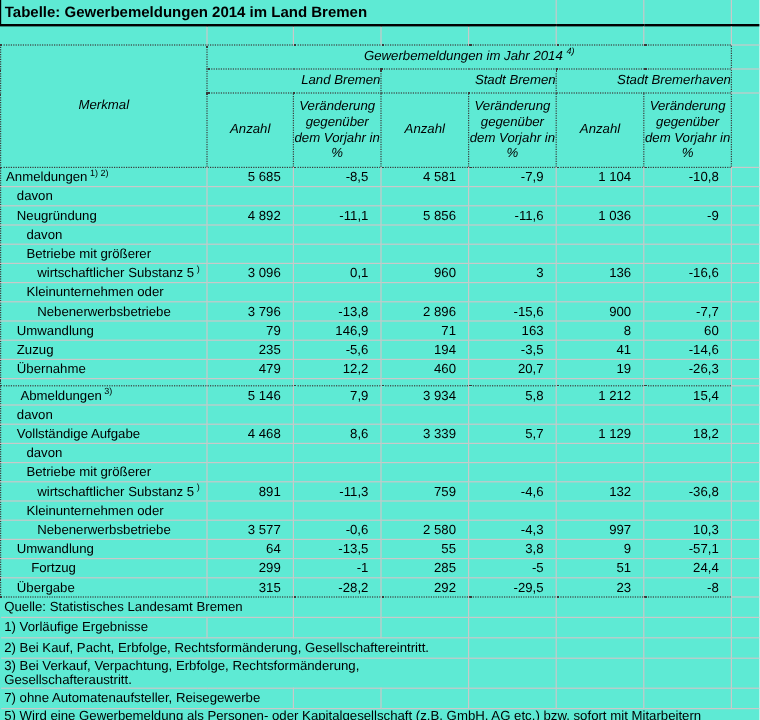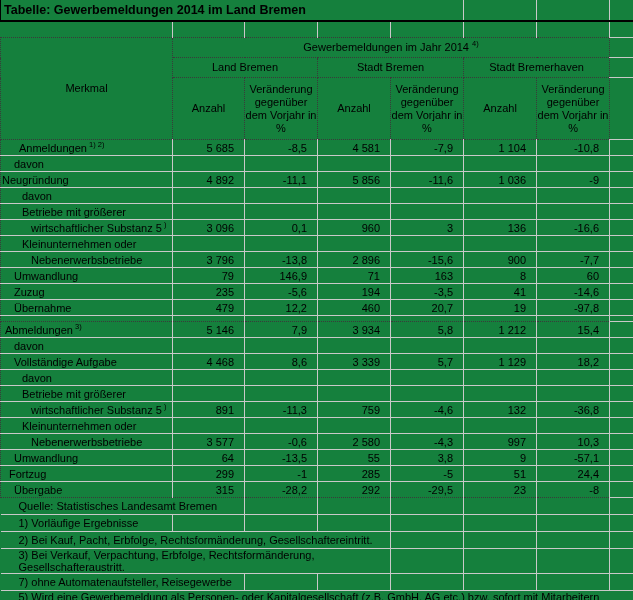--- a/index.html
+++ b/index.html
@@ -1,48 +1,48 @@
 <!DOCTYPE html>
 <html><head>
 <meta charset="utf-8">
 <style>
   html,body{margin:0;padding:0;background:#fff;}
   #sheet{
     position:relative;width:633px;height:600px;overflow:hidden;
-    background:#15803d;color:#000;
+    background:#5eead4;color:#000;
     font-family:"Liberation Sans","DejaVu Sans",sans-serif;
   }
   table{border-collapse:collapse;table-layout:fixed;width:633px;}
   td{padding:0;font-size:11px;color:#000;overflow:hidden;white-space:nowrap;vertical-align:middle;}
   
   tr.r-title td{height:20px;}
   tr.r-empty td{height:15px;}
   tr.r-h1 td{height:19px;}
-  tr.r-h2 td{height:19px;}
+  tr.r-h2 td{height:19px;text-align:right;}
   tr.r-h3 td{height:61px;}
   tr.data td{height:15px;}
   tr.spacer td{height:5px;}
   tr.fn td{height:15px;}
   tr.fn-tall td{height:22px;vertical-align:top;}
   
   .blk-b{border-bottom:2px solid #000;}
   .dot-t{border-top:1px dotted #3a3a3a;}
   .dot-b{border-bottom:1px dotted #3a3a3a;}
   .dot-l{border-left:1px dotted #3a3a3a;}
-  .dot-r{border-right:1px dotted #3a3a3a;}
+  .dot-r{border-right:1px dotted #3a3a3a;font-style:italic;}
   .g-r{border-right:1px solid #c9c9c9;}
   .g-b{border-bottom:1px solid #c9c9c9;}
   .g-l{border-left:1px solid #c9c9c9;}
   .sol-l{border-left:1px solid #000;}
   
   .title-cell{font-weight:bold;font-size:12.5px;padding-left:3px;}
   .hc{text-align:center;vertical-align:middle;white-space:normal;line-height:13px;}
   .num{text-align:right;padding-right:10px;}
   .lbl{padding-left:4px;}
-  .fn-txt{padding-left:18px;white-space:normal;line-height:11.5px;padding-top:1px;}
+  .fn-txt{padding-left:3px;white-space:normal;line-height:11.5px;padding-top:1px;}
   sup{font-size:7.5px;vertical-align:super;line-height:0;}
 </style>
 </head>
 <body>
 
 <div id="sheet">
   <table>
     <colgroup>
       <col style="width:172px">
         <col style="width:72px">
@@ -92,41 +92,41 @@
       <td class="hc dot-r dot-b">Anzahl</td>
       <td class="hc dot-r dot-b">Veränderung gegenüber dem Vorjahr in %</td>
       <td class="hc dot-r dot-b">Anzahl</td>
       <td class="hc dot-r dot-b">Veränderung gegenüber dem Vorjahr in %</td>
       <td class="g-b"></td>
     </tr>
 
     </tbody>
       <tbody id="data-body">
         <tr class="data">
-          <td class="lbl dot-l g-r g-b" style="padding-left: 18px;">Anmeldungen<sup> 1) 2)</sup></td>
+          <td class="lbl dot-l g-r g-b" style="padding-left: 4px;">Anmeldungen<sup> 1) 2)</sup></td>
           <td class="num g-r g-b">5 685</td>
           <td class="num g-r g-b">-8,5</td>
           <td class="num g-r g-b">4 581</td>
           <td class="num g-r g-b">-7,9</td>
           <td class="num g-r g-b">1 104</td>
           <td class="num g-r g-b">-10,8</td>
           <td class="g-b"></td>
         </tr>
         <tr class="data">
           <td class="lbl dot-l g-r g-b" style="padding-left: 13px;">davon</td>
           <td class="num g-r g-b"></td>
           <td class="num g-r g-b"></td>
           <td class="num g-r g-b"></td>
           <td class="num g-r g-b"></td>
           <td class="num g-r g-b"></td>
           <td class="num g-r g-b"></td>
           <td class="g-b"></td>
         </tr>
         <tr class="data">
-          <td class="lbl dot-l g-r g-b" style="padding-left: 1px; margin-left: 20px;">Neugründung</td>
+          <td class="lbl dot-l g-r g-b" style="padding-left: 13px; margin-left: 20px;">Neugründung</td>
           <td class="num g-r g-b">4 892</td>
           <td class="num g-r g-b">-11,1</td>
           <td class="num g-r g-b">5 856</td>
           <td class="num g-r g-b">-11,6</td>
           <td class="num g-r g-b">1 036</td>
           <td class="num g-r g-b">-9</td>
           <td class="g-b"></td>
         </tr>
         <tr class="data">
           <td class="lbl dot-l g-r g-b" style="padding-left: 21px;">davon</td>
@@ -198,35 +198,35 @@
           <td class="num g-r g-b">-14,6</td>
           <td class="g-b"></td>
         </tr>
         <tr class="data">
           <td class="lbl dot-l g-r g-b" style="padding-left: 13px;">Übernahme</td>
           <td class="num g-r g-b">479</td>
           <td class="num g-r g-b">12,2</td>
           <td class="num g-r g-b">460</td>
           <td class="num g-r g-b">20,7</td>
           <td class="num g-r g-b">19</td>
-          <td class="num g-r g-b">-97,8</td>
+          <td class="num g-r g-b">-26,3</td>
           <td class="g-b"></td>
         </tr>
         <tr class="spacer">
           <td class="dot-l g-r dot-b"></td>
           <td class="g-r dot-b"></td>
           <td class="g-r dot-b"></td>
           <td class="g-r dot-b"></td>
           <td class="g-r dot-b"></td>
           <td class="g-r dot-b"></td>
           <td class="g-r dot-b"></td>
           <td class="g-b"></td>
         </tr>
         <tr class="data">
-          <td class="lbl dot-l g-r g-b" style="padding-left: 4px;">Abmeldungen<sup> 3)</sup></td>
+          <td class="lbl dot-l g-r g-b" style="padding-left: 16px;">Abmeldungen<sup> 3)</sup></td>
           <td class="num g-r g-b">5 146</td>
           <td class="num g-r g-b">7,9</td>
           <td class="num g-r g-b">3 934</td>
           <td class="num g-r g-b">5,8</td>
           <td class="num g-r g-b">1 212</td>
           <td class="num g-r g-b">15,4</td>
           <td class="g-b"></td>
         </tr>
         <tr class="data">
           <td class="lbl dot-l g-r g-b" style="padding-left: 13px;">davon</td>
@@ -302,21 +302,21 @@
           <td class="lbl dot-l g-r g-b" style="padding-left: 13px;">Umwandlung</td>
           <td class="num g-r g-b">64</td>
           <td class="num g-r g-b">-13,5</td>
           <td class="num g-r g-b">55</td>
           <td class="num g-r g-b">3,8</td>
           <td class="num g-r g-b">9</td>
           <td class="num g-r g-b">-57,1</td>
           <td class="g-b"></td>
         </tr>
         <tr class="data">
-          <td class="lbl dot-l g-r g-b" style="padding-left: 8px;">Fortzug</td>
+          <td class="lbl dot-l g-r g-b" style="padding-left: 25px;">Fortzug</td>
           <td class="num g-r g-b">299</td>
           <td class="num g-r g-b">-1</td>
           <td class="num g-r g-b">285</td>
           <td class="num g-r g-b">-5</td>
           <td class="num g-r g-b">51</td>
           <td class="num g-r g-b">24,4</td>
           <td class="g-b"></td>
         </tr>
         <tr class="data">
           <td class="lbl dot-l g-r dot-b" style="padding-left: 13px; margin-top: 48px;">Übergabe</td>

